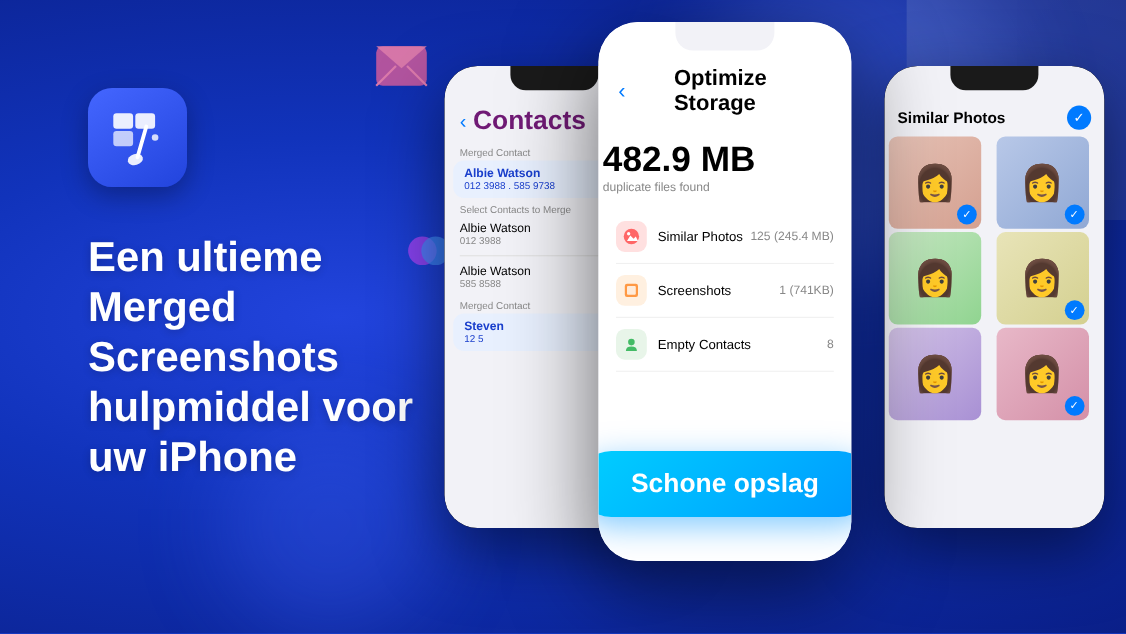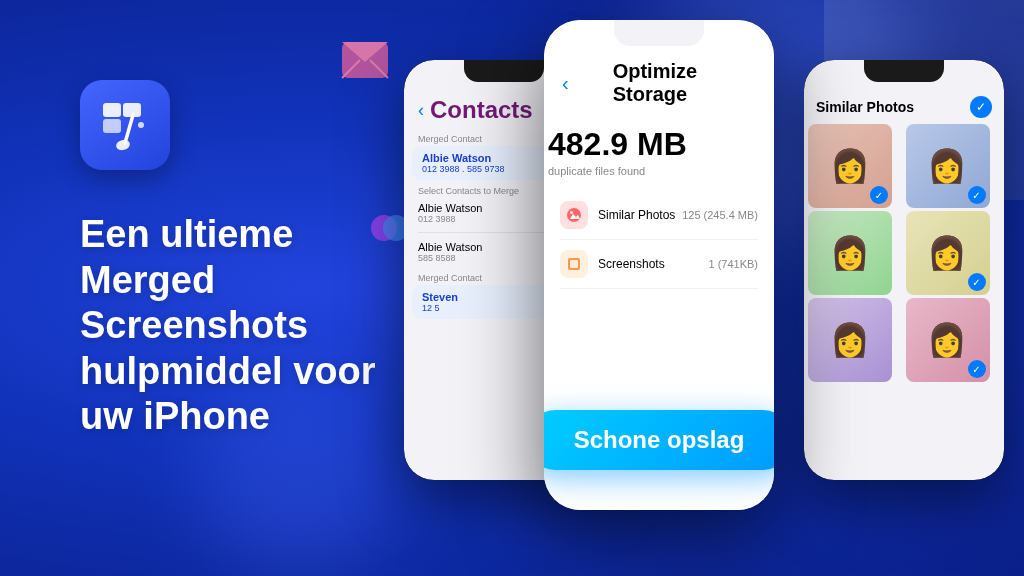--- a/index.html
+++ b/index.html
@@ -590,20 +590,30 @@
             <svg width="16" height="16" viewBox="0 0 16 16">
               <rect x="2" y="2" width="12" height="12" rx="2" fill="#ff9944" stroke="none"></rect>
               <rect x="4" y="4" width="8" height="8" rx="1" fill="white" opacity="0.8"></rect>
             </svg>
           </div>
           <span class="storage-item-text">Screenshots</span>
           <span class="storage-item-count">1 (741KB)</span>
         </div>
 
 
+        <div class="storage-item">
+          <div class="storage-item-icon icon-empty">
+            <svg width="16" height="16" viewBox="0 0 16 16">
+              <circle cx="8" cy="6" r="3" fill="#44bb66"></circle>
+              <path d="M3 14 Q3 10 8 10 Q13 10 13 14" fill="#44bb66"></path>
+            </svg>
+          </div>
+          <span class="storage-item-text">Empty Contacts</span>
+          <span class="storage-item-count">8</span>
+        </div>
       </div>
 
       <div class="cta-button">
         <span>Schone opslag</span>
       </div>
     </div>
   </div>
 
   <div class="phone-right">
     <div class="phone-right-screen">

